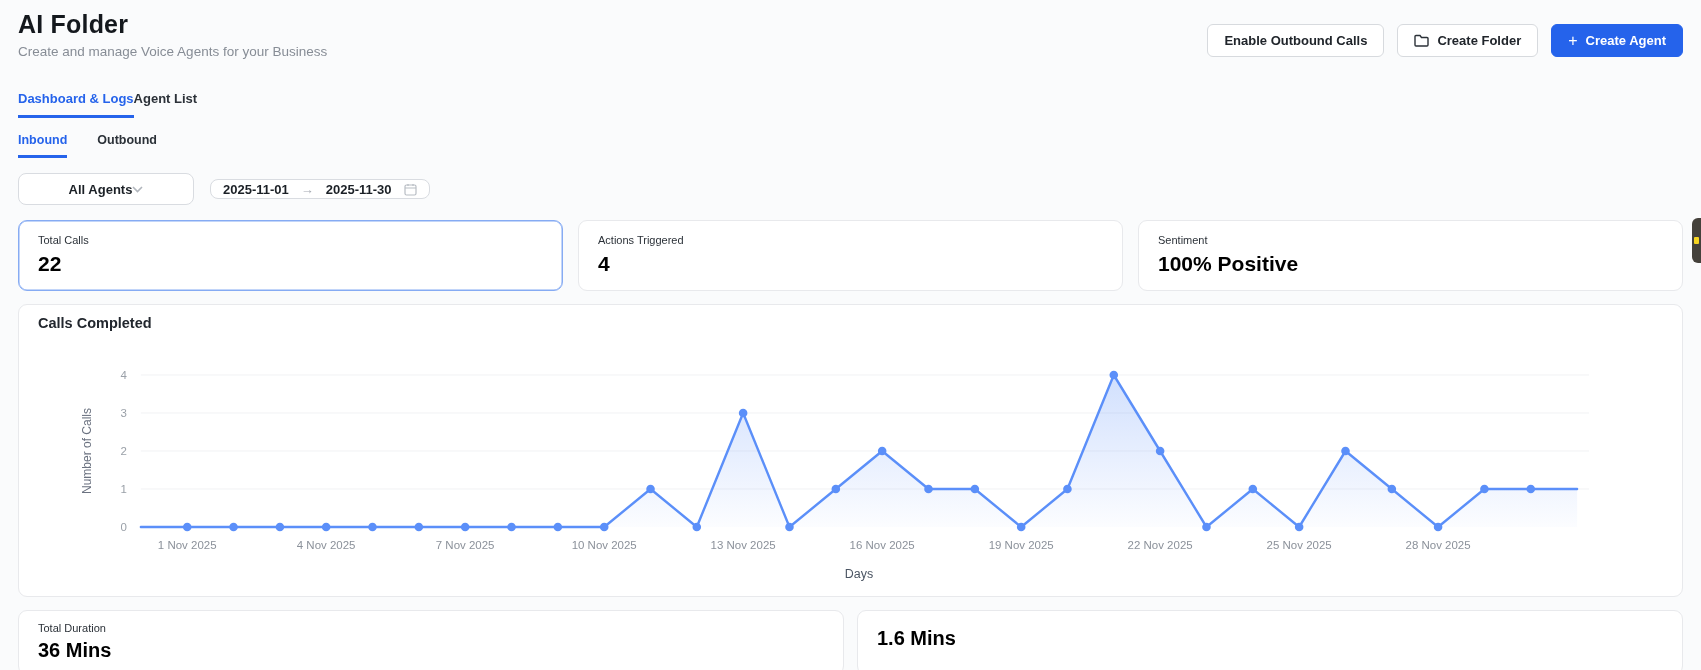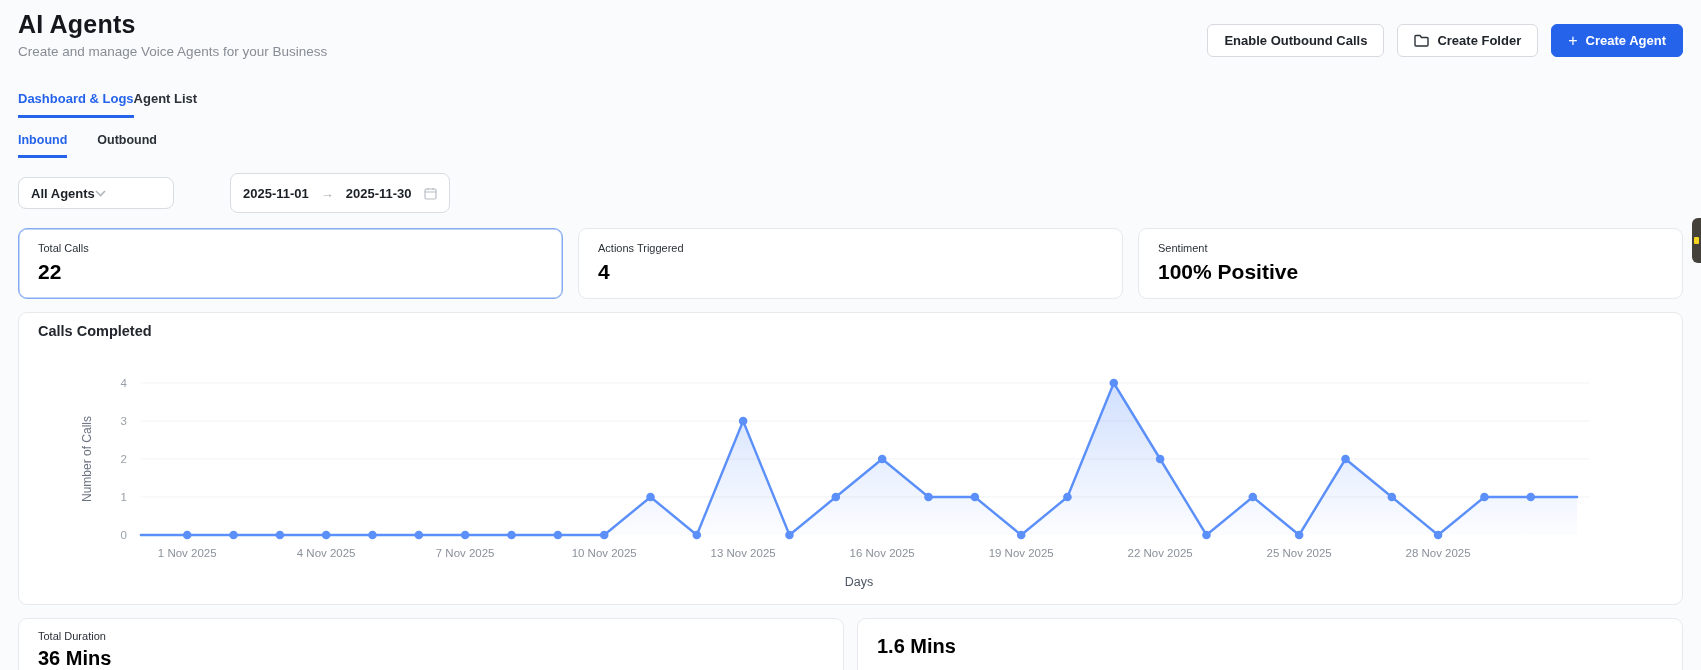--- a/index.html
+++ b/index.html
@@ -29,28 +29,28 @@
          border-bottom:3px solid transparent; }
   .tab.active { color:#2563eb; border-bottom-color:#2563eb; }
   .subtabs { display:flex; gap:30px; margin-top:15px; }
   .subtab { font-size:12.5px; font-weight:700; color:#2b3138; padding-bottom:8px; cursor:pointer;
             border-bottom:3px solid transparent; }
   .subtab.active { color:#2563eb; border-bottom-color:#2563eb; }
 
   
   .filters { display:flex; gap:16px; margin-top:15px; align-items:center; }
   .select {
-    width:156px; height:32px; background:#fff; border:1px solid #d9dce1; border-radius:8px;
-    display:flex; align-items:center; justify-content:flex-start; padding:0 12px;
+    width:176px; height:32px; background:#fff; border:1px solid #d9dce1; border-radius:8px;
+    display:flex; align-items:center; justify-content:center; padding:0 12px;
     font-size:13px; font-weight:700; color:#1b2026; cursor:pointer;
   }
   .daterange {
-    height:40px; background:#fff; border:1px solid #d9dce1; border-radius:8px;
+    height:20px; background:#fff; border:1px solid #d9dce1; border-radius:8px;
     display:flex; align-items:center; gap:12px; padding:0 12px;
-    font-size:13px; font-weight:700; color:#1b2026; cursor:pointer;margin-left:40px;
+    font-size:13px; font-weight:700; color:#1b2026; cursor:pointer;
   }
   .daterange .arrow { color:#a5aab2; font-weight:400; font-size:13px; }
   .muted-ic { color:#b0b5bc; display:inline-flex; }
 
   
   .stats { display:grid; grid-template-columns:1fr 1fr 1fr; gap:15px; margin-top:15px; }
   .card { background:#fff; border:1px solid #e8e9ec; border-radius:9px; }
   .stat-card { padding:13px 19px 14px 19px; cursor:pointer; }
   .stat-card.highlight { border-color:#86abf3; box-shadow:0 0 0 0.5px #86abf3 inset; }
   .stat-label { font-size:11px; color:#2b3138; }
@@ -75,21 +75,21 @@
   .feedback-tab .dot {
     position:absolute; left:2px; top:19px; width:5px; height:7px; background:#f6d521; border-radius:1px;
   }
 </style>
 </head>
 <body>
 
 <div class="page">
 
   <div>
-    <div class="page-title">AI Agents</div>
+    <div class="page-title">AI Folder</div>
     <div class="page-subtitle">Create and manage Voice Agents for your Business</div>
   </div>
 
   <div class="header-actions">
     <button class="btn">
       <span>Enable Outbound Calls</span>
     </button>
     <button class="btn">
       <span class="ic">
         <svg width="15" height="13" viewBox="0 0 15 13" fill="none" stroke="#2b3138" stroke-width="1.4">

